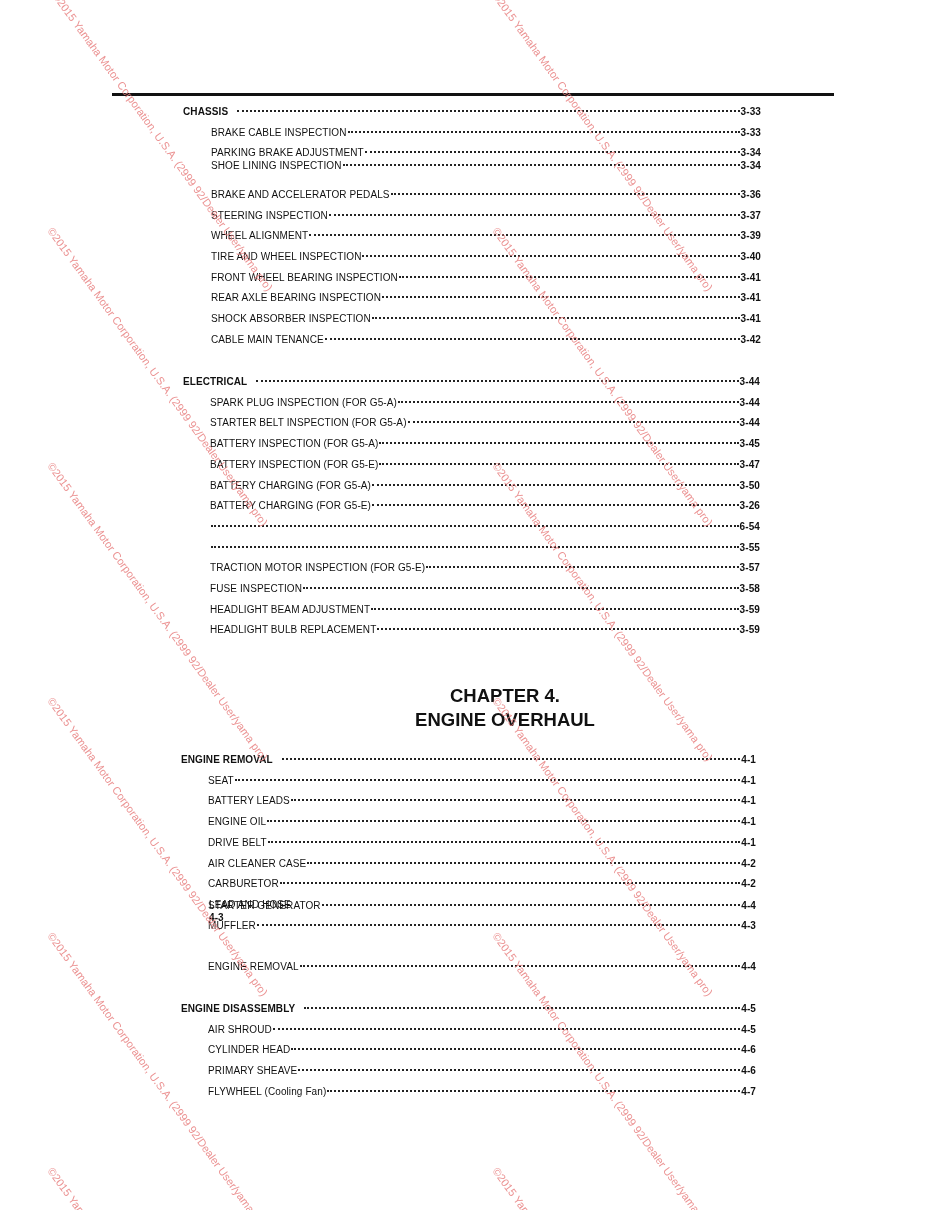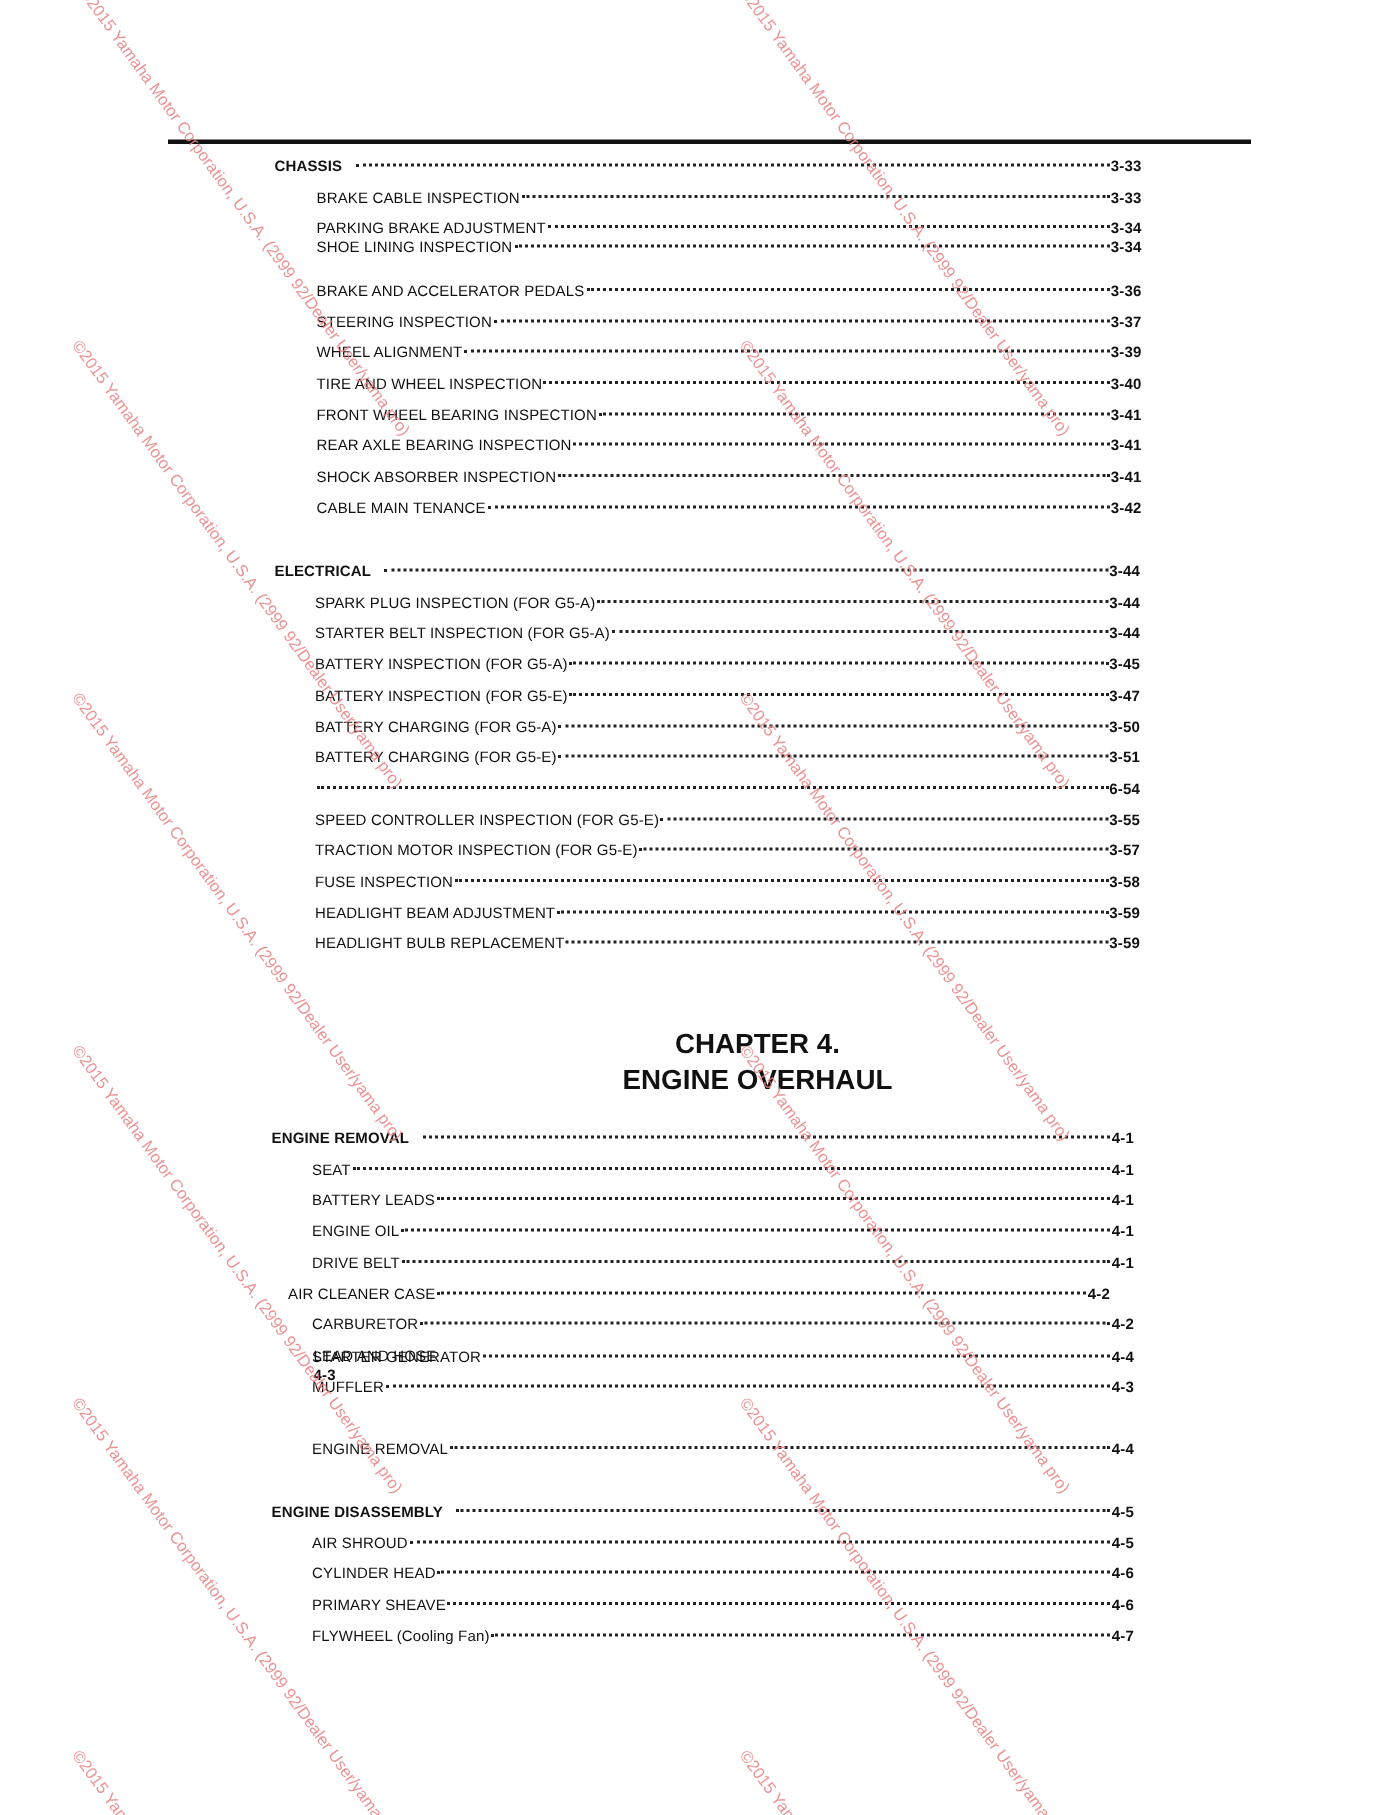--- a/index.html
+++ b/index.html
@@ -122,28 +122,27 @@
       <span class="page">3-47</span>
     </div>
     <div class="entry" style="top: 479.5px; left: 210px; width: 550px;">
       <span class="label">BATTERY CHARGING (FOR G5-A)</span>
       <span class="dots"></span>
       <span class="page">3-50</span>
     </div>
     <div class="entry" style="top: 500.2px; left: 210px; width: 550px;">
       <span class="label">BATTERY CHARGING (FOR G5-E)</span>
       <span class="dots"></span>
-      <span class="page">3-51</span>
+      <span class="page">3-26</span>
     </div>
     <div class="entry" style="top: 520.9px; left: 210px; width: 550px;">
       <span class="dots"></span>
       <span class="page">6-54</span>
     </div>
     <div class="entry" style="top: 541.6px; left: 210px; width: 550px;">
-      <span class="label">SPEED CONTROLLER INSPECTION (FOR G5-E)</span>
       <span class="dots"></span>
       <span class="page">3-55</span>
     </div>
     <div class="entry" style="top: 562.3px; left: 210px; width: 550px;">
       <span class="label">TRACTION MOTOR INSPECTION (FOR G5-E)</span>
       <span class="dots"></span>
       <span class="page">3-57</span>
     </div>
     <div class="entry" style="top: 583px; left: 210px; width: 550px;">
       <span class="label">FUSE INSPECTION</span>
@@ -180,21 +179,21 @@
     <div class="entry" style="top: 816.1px; left: 208px; width: 548px; justify-content: center;">
       <span class="label">ENGINE OIL</span>
       <span class="dots"></span>
       <span class="page">4-1</span>
     </div>
     <div class="entry" style="top: 836.8px; left: 208px; width: 548px;">
       <span class="label">DRIVE BELT</span>
       <span class="dots"></span>
       <span class="page">4-1</span>
     </div>
-    <div class="entry" style="top: 857.5px; left: 192px; width: 548px; justify-content: center;">
+    <div class="entry" style="top: 857.5px; left: 208px; width: 548px; justify-content: center;">
       <span class="label">AIR CLEANER CASE</span>
       <span class="dots"></span>
       <span class="page">4-2</span>
     </div>
     <div class="entry" style="top: 878.2px; left: 208px; width: 548px;">
       <span class="label">CARBURETOR</span>
       <span class="dots"></span>
       <span class="page">4-2</span>
     </div>
     <div class="entry" style="top: 898.9px; left: 208px; width: 548px; flex-direction: column;">

